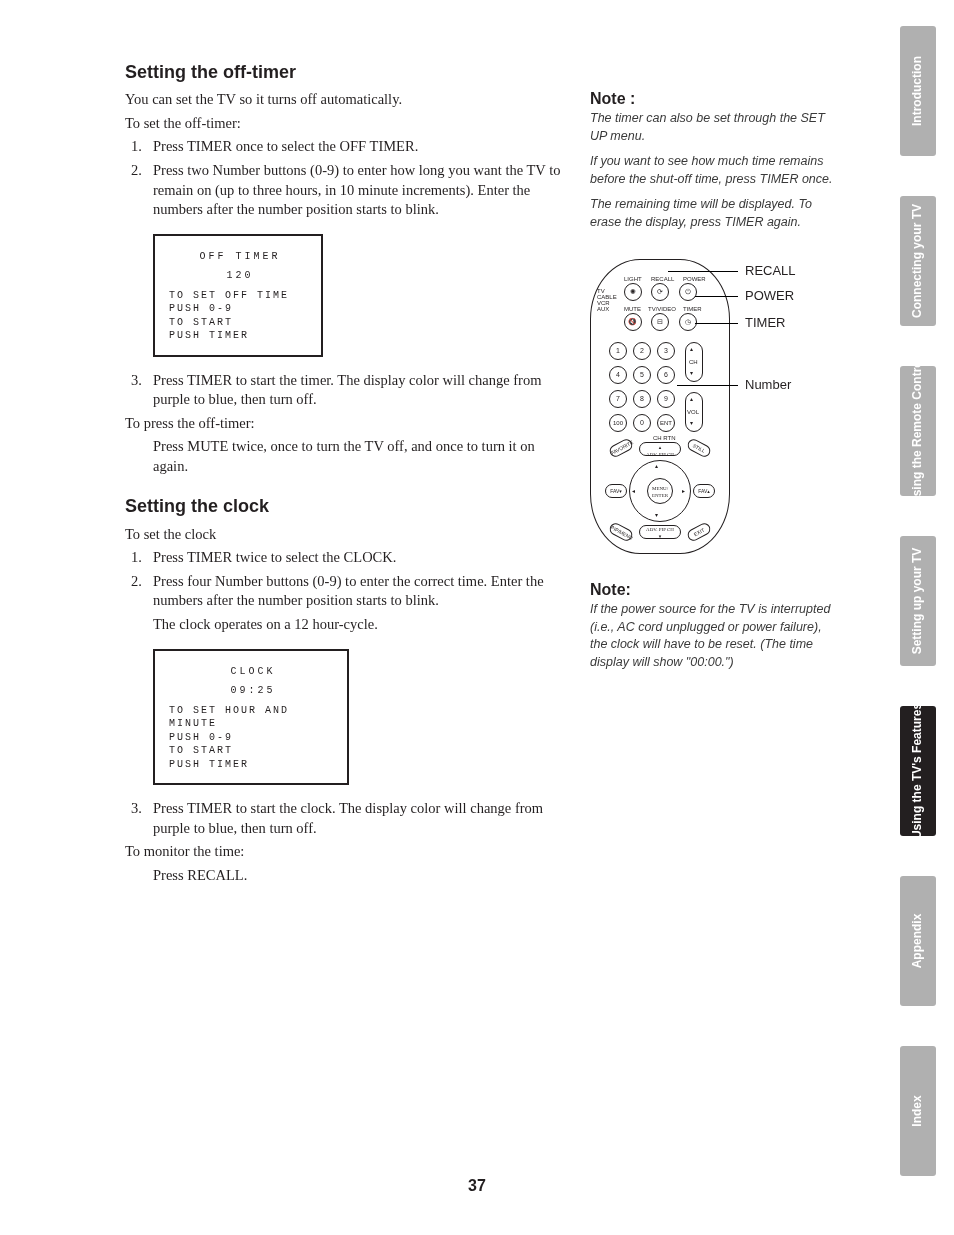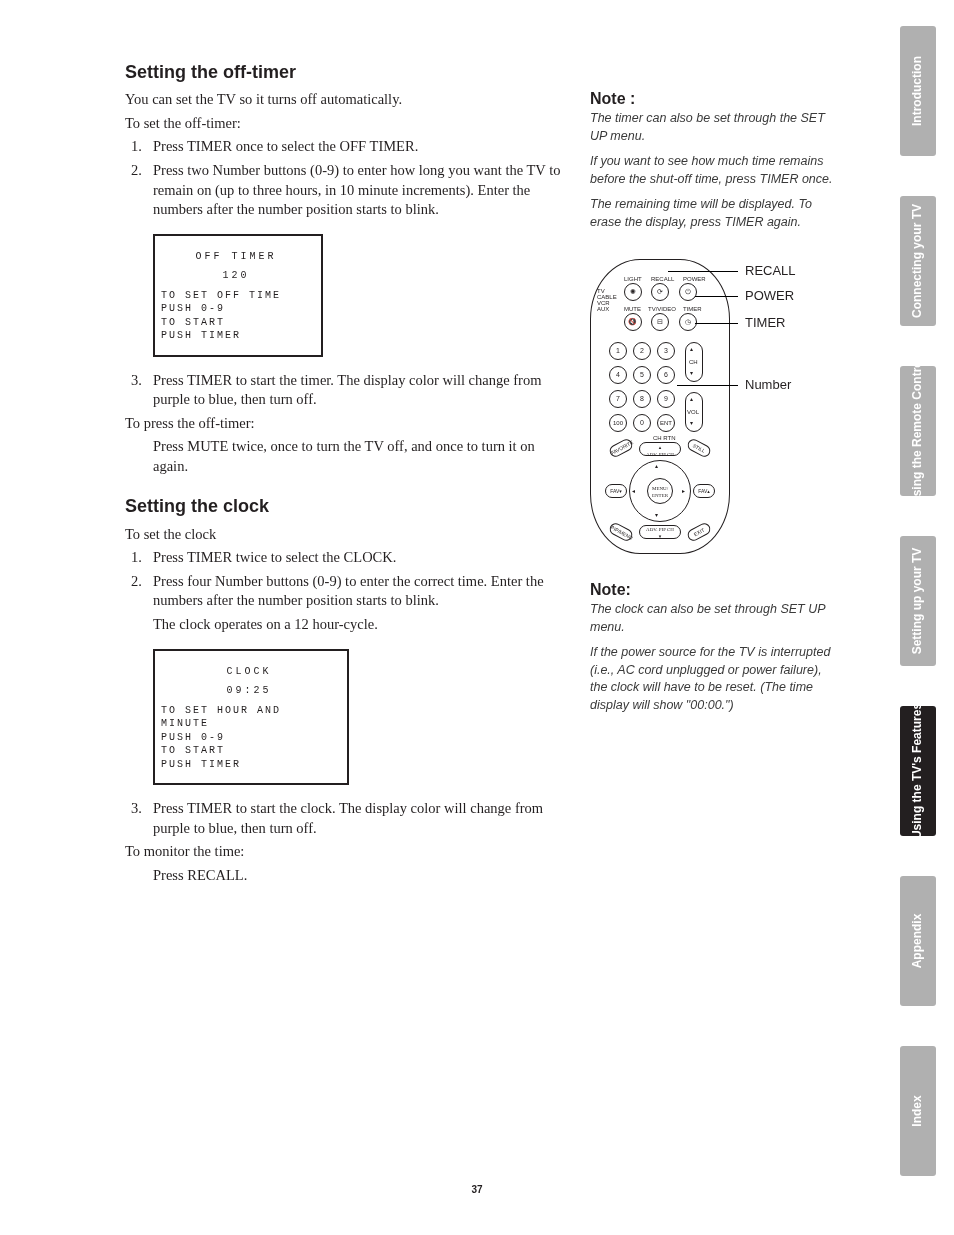--- a/index.html
+++ b/index.html
@@ -31,21 +31,21 @@
     margin-bottom: 6px;
   }
   .body { font-size: 14.5px; line-height: 1.35; }
   .body p { margin-bottom: 4px; }
   ol { list-style: none; padding-left: 28px; }
   ol li { position: relative; margin-bottom: 4px; }
   ol li .num { position: absolute; left: -22px; }
   .indent { padding-left: 28px; }
   .screen-box {
     border: 2px solid #231f20;
-    padding: 14px 10px 12px 6px;
+    padding: 14px 10px 12px 14px;
     margin: 14px 0 14px 28px;
     width: 170px;
     font-family: 'Courier New', monospace;
     font-size: 10px;
     letter-spacing: 2px;
     line-height: 1.35;
   }
   .screen-box.wide { width: 196px; }
   .screen-box .c { text-align: center; letter-spacing: 3px; }
   .note-hd {
@@ -63,21 +63,21 @@
     margin-bottom: 8px;
   }
   .pgnum {
     position: absolute;
     bottom: 40px;
     left: 0;
     width: 954px;
     text-align: center;
     font-family: Arial, Helvetica, sans-serif;
     font-weight: bold;
-    font-size: 10px;
+    font-size: 16px;
   }
   
   .tabs { position: absolute; right: 18px; top: 26px; }
   .tab {
     background: #b0b0b0;
     color: #fff;
     font-family: Arial, Helvetica, sans-serif;
     font-weight: bold;
     font-size: 12px;
     width: 36px;
@@ -267,21 +267,20 @@
         <div class="btn" style="left:96px;top:266px;width:24px;height:12px;border-radius:7px;font-size:5px;line-height:10px;transform:rotate(-28deg);">EXIT</div>
       </div>
 
       <div class="callout" style="top:4px;"><span style="position:absolute;left:-77px;top:8px;border-top:1px solid #000;width:70px;"></span><span>RECALL</span></div>
       <div class="callout" style="top:29px;"><span style="position:absolute;left:-50px;top:8px;border-top:1px solid #000;width:43px;"></span><span>POWER</span></div>
       <div class="callout" style="top:56px;"><span style="position:absolute;left:-50px;top:8px;border-top:1px solid #000;width:43px;"></span><span>TIMER</span></div>
       <div class="callout" style="top:118px;"><span style="position:absolute;left:-68px;top:8px;border-top:1px solid #000;width:61px;"></span><span>Number</span></div>
     </div>
 
     <div class="note-hd">Note:</div>
-    <div class="note">The clock can also be set through SET UP menu.</div>
     <div class="note">If the power source for the TV is interrupted (i.e., AC cord unplugged or power failure), the clock will have to be reset. (The time display will show "00:00.")</div>
   </div>
 </div>
 
 <div class="tabs">
   <div class="tab">
       <span>Introduction</span>
     </div>
   <div class="tab">
       <span>Connecting your TV</span>

